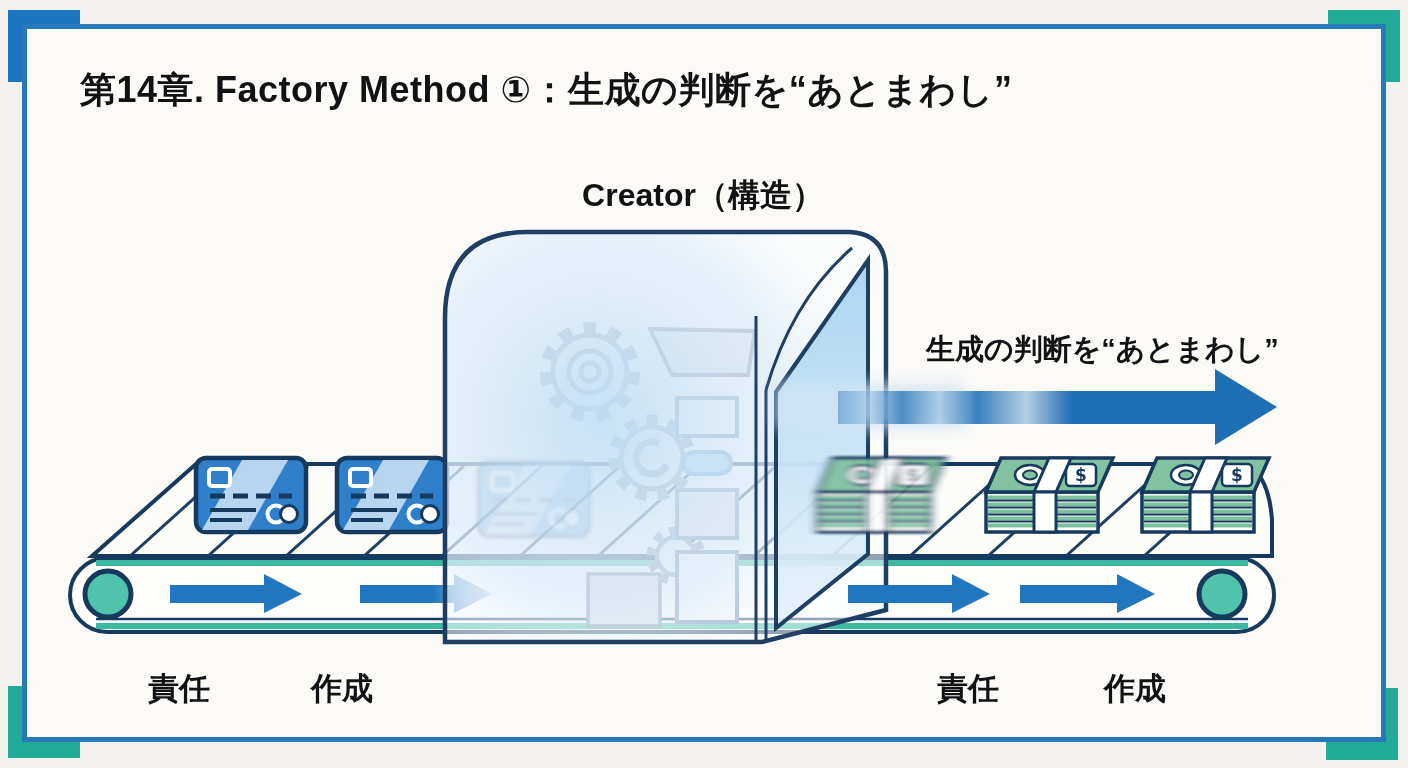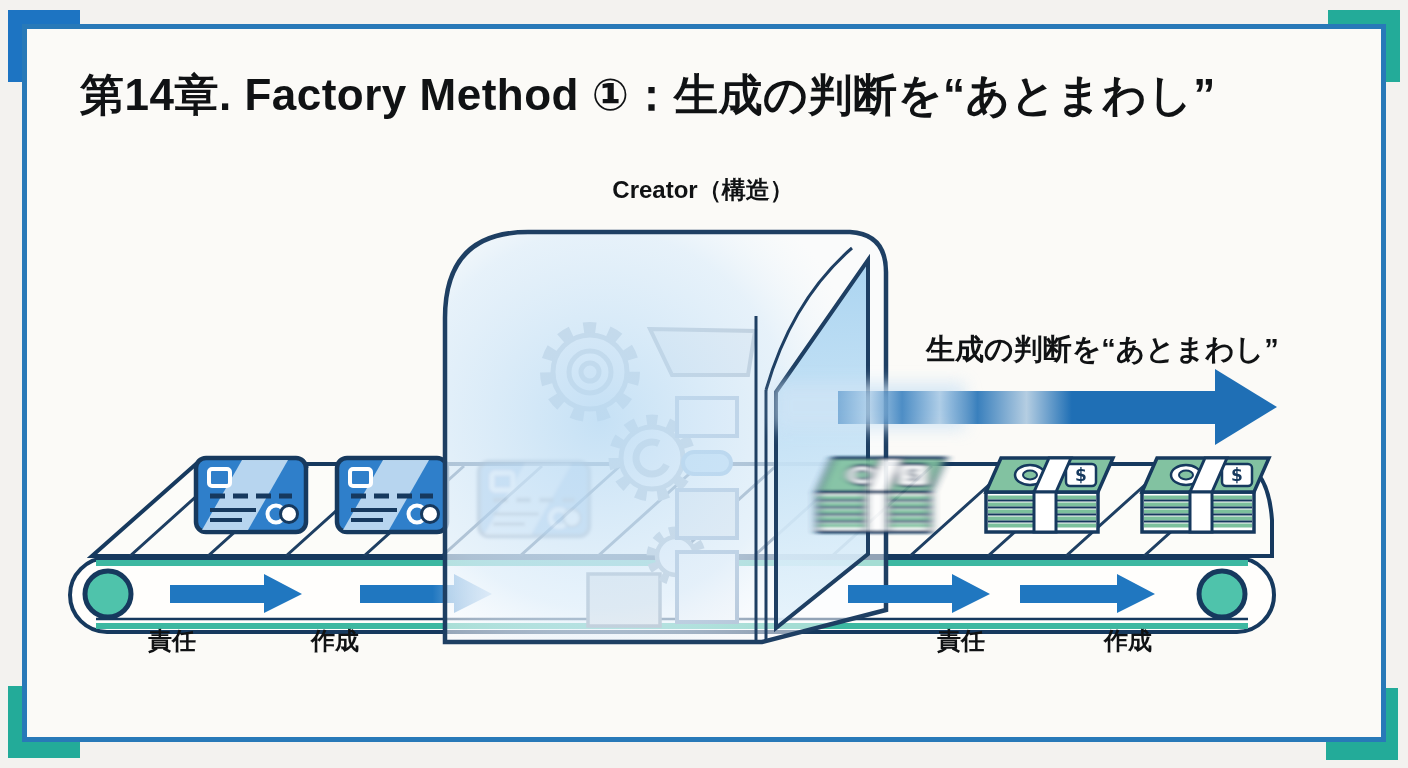--- a/index.html
+++ b/index.html
@@ -14,24 +14,24 @@
   .bracket.tl { left:8px;  top:10px;  background:#1d74c2; }
   .bracket.tr { left:1328px; top:10px; background:#23ab99; }
   .bracket.bl { left:8px;  top:686px; background:#23ab99; }
   .bracket.br { left:1326px; top:688px; background:#23ab99; }
   .panel {
     position:absolute; left:22px; top:24px; width:1364px; height:718px;
     background:#fbfaf7; border:5px solid #2879b8; z-index:1;
   }
   .scene { position:absolute; left:0; top:0; width:1408px; height:768px; z-index:2; pointer-events:none; }
   .txt { position:absolute; z-index:3; color:#101214; white-space:nowrap; }
-  .title { left:80px; top:66px; font-size:44px; font-weight:800; letter-spacing:0.5px; }
-  .creator-label { left:553px; top:174px; width:300px; text-align:center; font-size:24px; font-weight:800; }
+  .title { left:80px; top:66px; font-size:36px; font-weight:800; letter-spacing:0.5px; }
+  .creator-label { left:553px; top:174px; width:300px; text-align:center; font-size:32px; font-weight:800; }
   .arrow-label { left:926px; top:330px; font-size:29px; font-weight:800; }
-  .belt-label { top:625px; font-size:24px; font-weight:800; }
+  .belt-label { top:668px; font-size:31px; font-weight:800; }
   .bl-1 { left:148px; } .bl-2 { left:311px; } .bl-3 { left:937px; } .bl-4 { left:1104px; }
 </style>
 </head>
 <body>
 
 <div class="bracket tl"></div>
 <div class="bracket tr"></div>
 <div class="bracket bl"></div>
 <div class="bracket br"></div>
 

